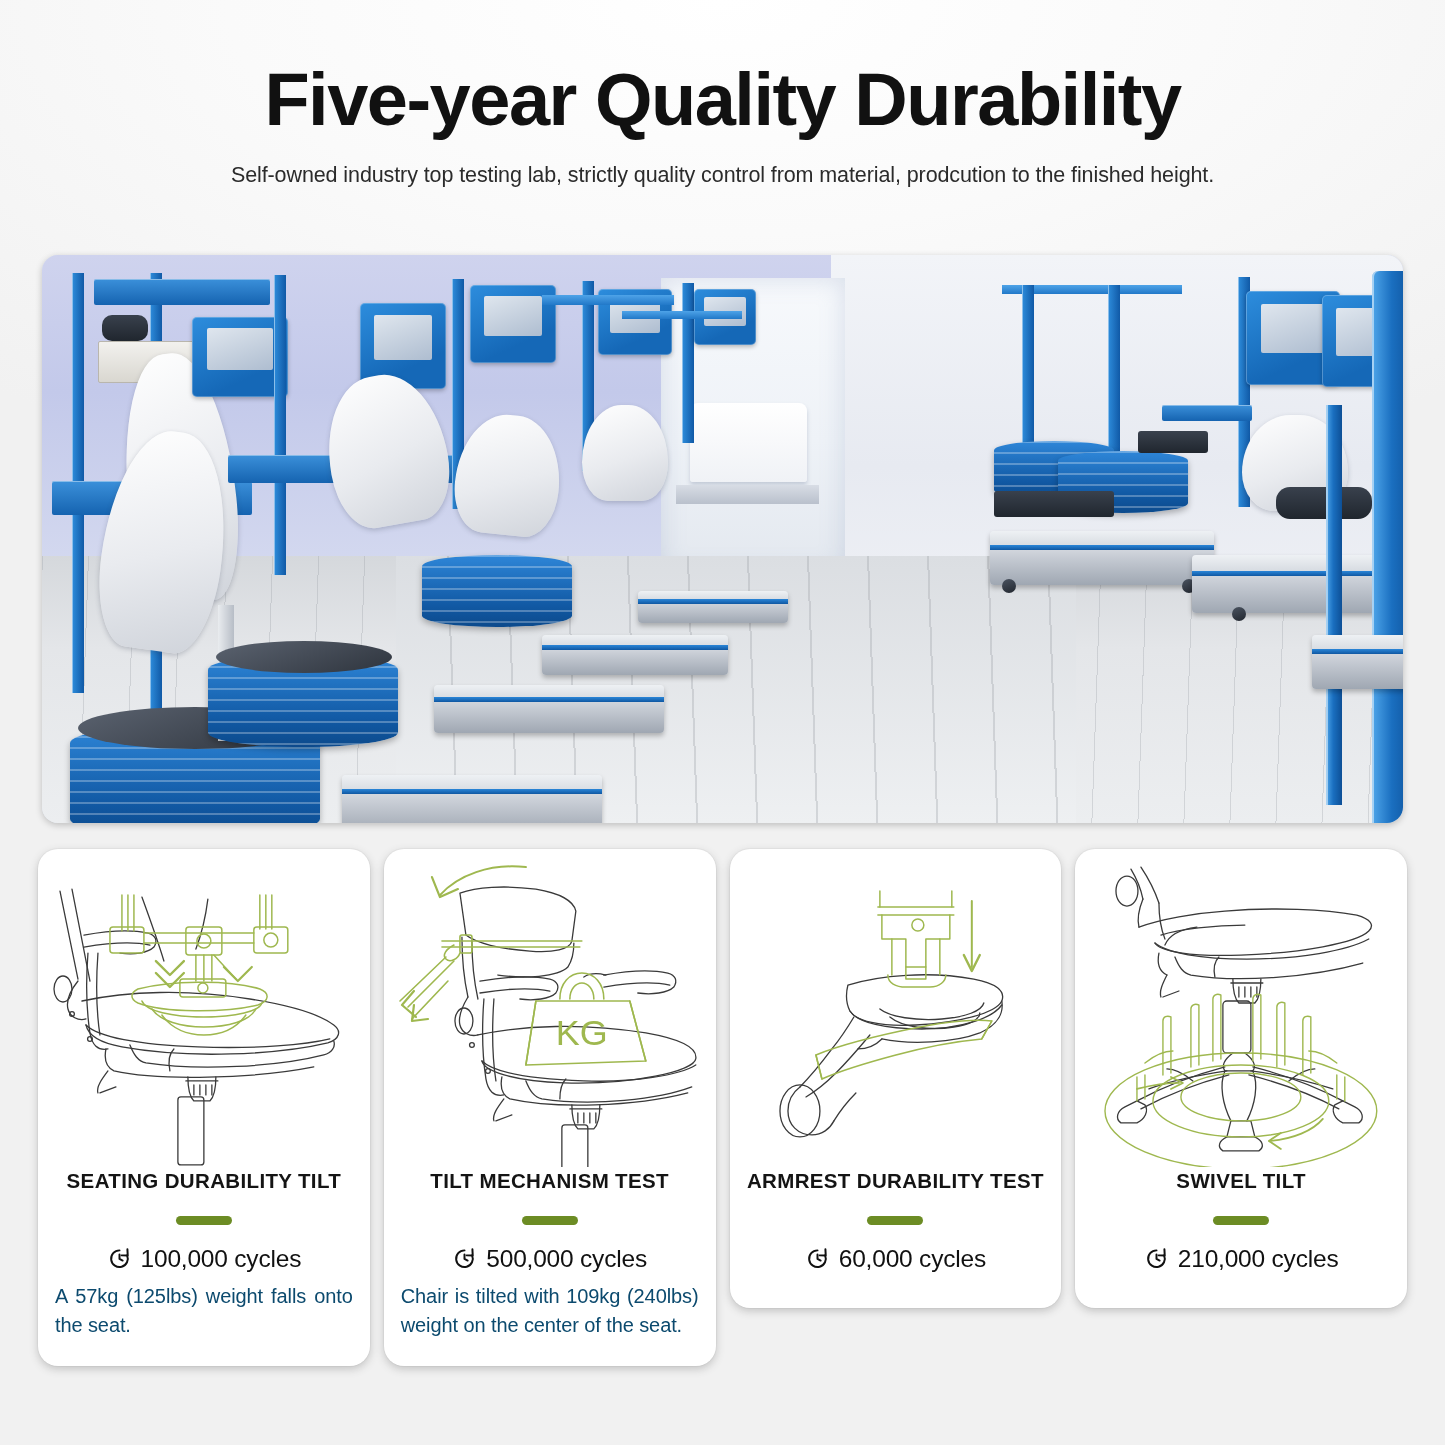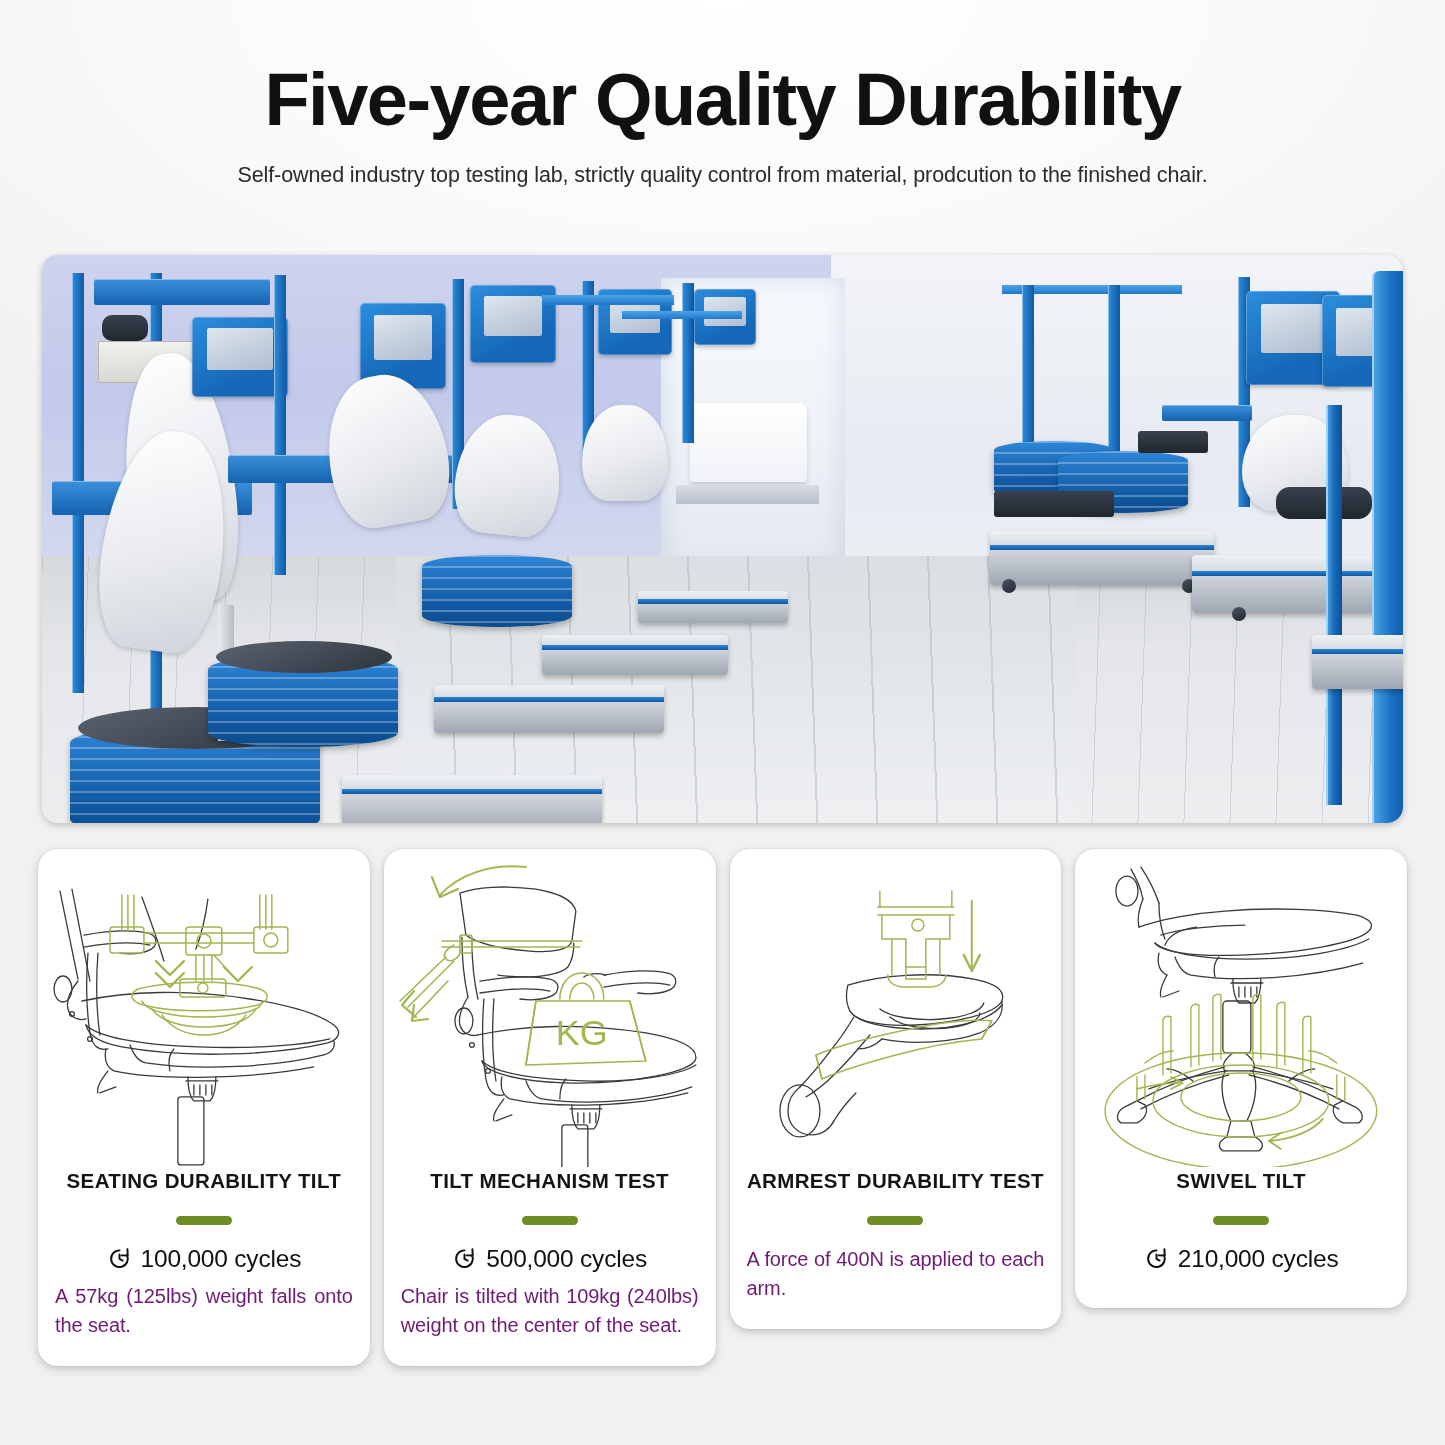--- a/index.html
+++ b/index.html
@@ -106,32 +106,32 @@
     color:#141414;margin:2px 16px 0 16px;line-height:1.2;
   }
   .accent{width:56px;height:9px;border-radius:6px;background:#6c8c24;
     margin:22px auto 20px auto;}
   .cycles{
     display:flex;align-items:center;justify-content:center;gap:9px;
     font-size:24.5px;color:#111;letter-spacing:-0.2px;margin-bottom:9px;
   }
   .cycle-icon{width:25px;height:25px;display:block;flex:0 0 auto;}
   .desc{
-    font-size:20px;line-height:1.45;color:#701a75;
+    font-size:20px;line-height:1.45;color:#0c4a6e;
     margin:0 17px;text-align:justify;letter-spacing:-0.1px;
   }
 </style>
 </head>
 <body>
 
 <div class="page">
 
   <div class="header">
     <h1 class="title">Five-year Quality Durability</h1>
-    <p class="subtitle">Self-owned industry top testing lab, strictly quality control from material, prodcution to the finished chair.</p>
+    <p class="subtitle">Self-owned industry top testing lab, strictly quality control from material, prodcution to the finished height.</p>
   </div>
 
   <div class="hero">
     <div class="hero-img">
       <div class="wall"></div>
       <div class="wall-right"></div>
       <div class="doorway"></div>
       <div class="door-couch"></div>
       <div class="pallet"></div>
       <div class="floor"></div>
@@ -384,21 +384,28 @@
             <path d="M86 206 C110 196 150 186 190 178 C220 172 248 170 262 172 L252 190 C230 192 196 198 166 206 C136 214 110 222 92 230 Z"></path>
             <path d="M86 206 L92 230"></path>
             <path d="M262 172 L252 190"></path>
             <path d="M242 52 L242 118" stroke-width="2"></path>
             <path d="M234 106 L242 122 L250 106" stroke-width="2.4"></path>
           </g>
         </svg>
       </div>
       <div class="card-title">ARMREST DURABILITY TEST</div>
       <div class="accent" style="background: rgb(108, 140, 36);"></div>
-      <div class="desc">A force of 400N is applied to each arm.</div>
+      <div class="cycles">
+        <svg class="cycle-icon" viewBox="0 0 24 24" fill="none" stroke="#111" stroke-width="1.9" stroke-linecap="round" stroke-linejoin="round">
+          <path d="M12 4.2 A8 8 0 1 0 19.3 9"></path>
+          <polyline points="19.6,3.2 19.9,9.2 14,9"></polyline>
+          <polyline points="12,8.2 12,12.4 15,14"></polyline>
+        </svg>
+        <span>60,000 cycles</span>
+      </div>
     </div>
 
     <div class="card">
       <div class="card-art">
         <svg viewBox="0 0 332 318" xmlns="http://www.w3.org/2000/svg">
           <g fill="none" stroke="#3a3a3a" stroke-width="1.3" stroke-linecap="round" stroke-linejoin="round">
             <path d="M56 20 C62 30 66 40 68 50"></path>
             <path d="M66 18 C74 30 80 42 84 54"></path>
             <ellipse cx="52" cy="42" rx="11" ry="15"></ellipse>
             <path d="M68 50 C64 60 62 70 64 78"></path>

